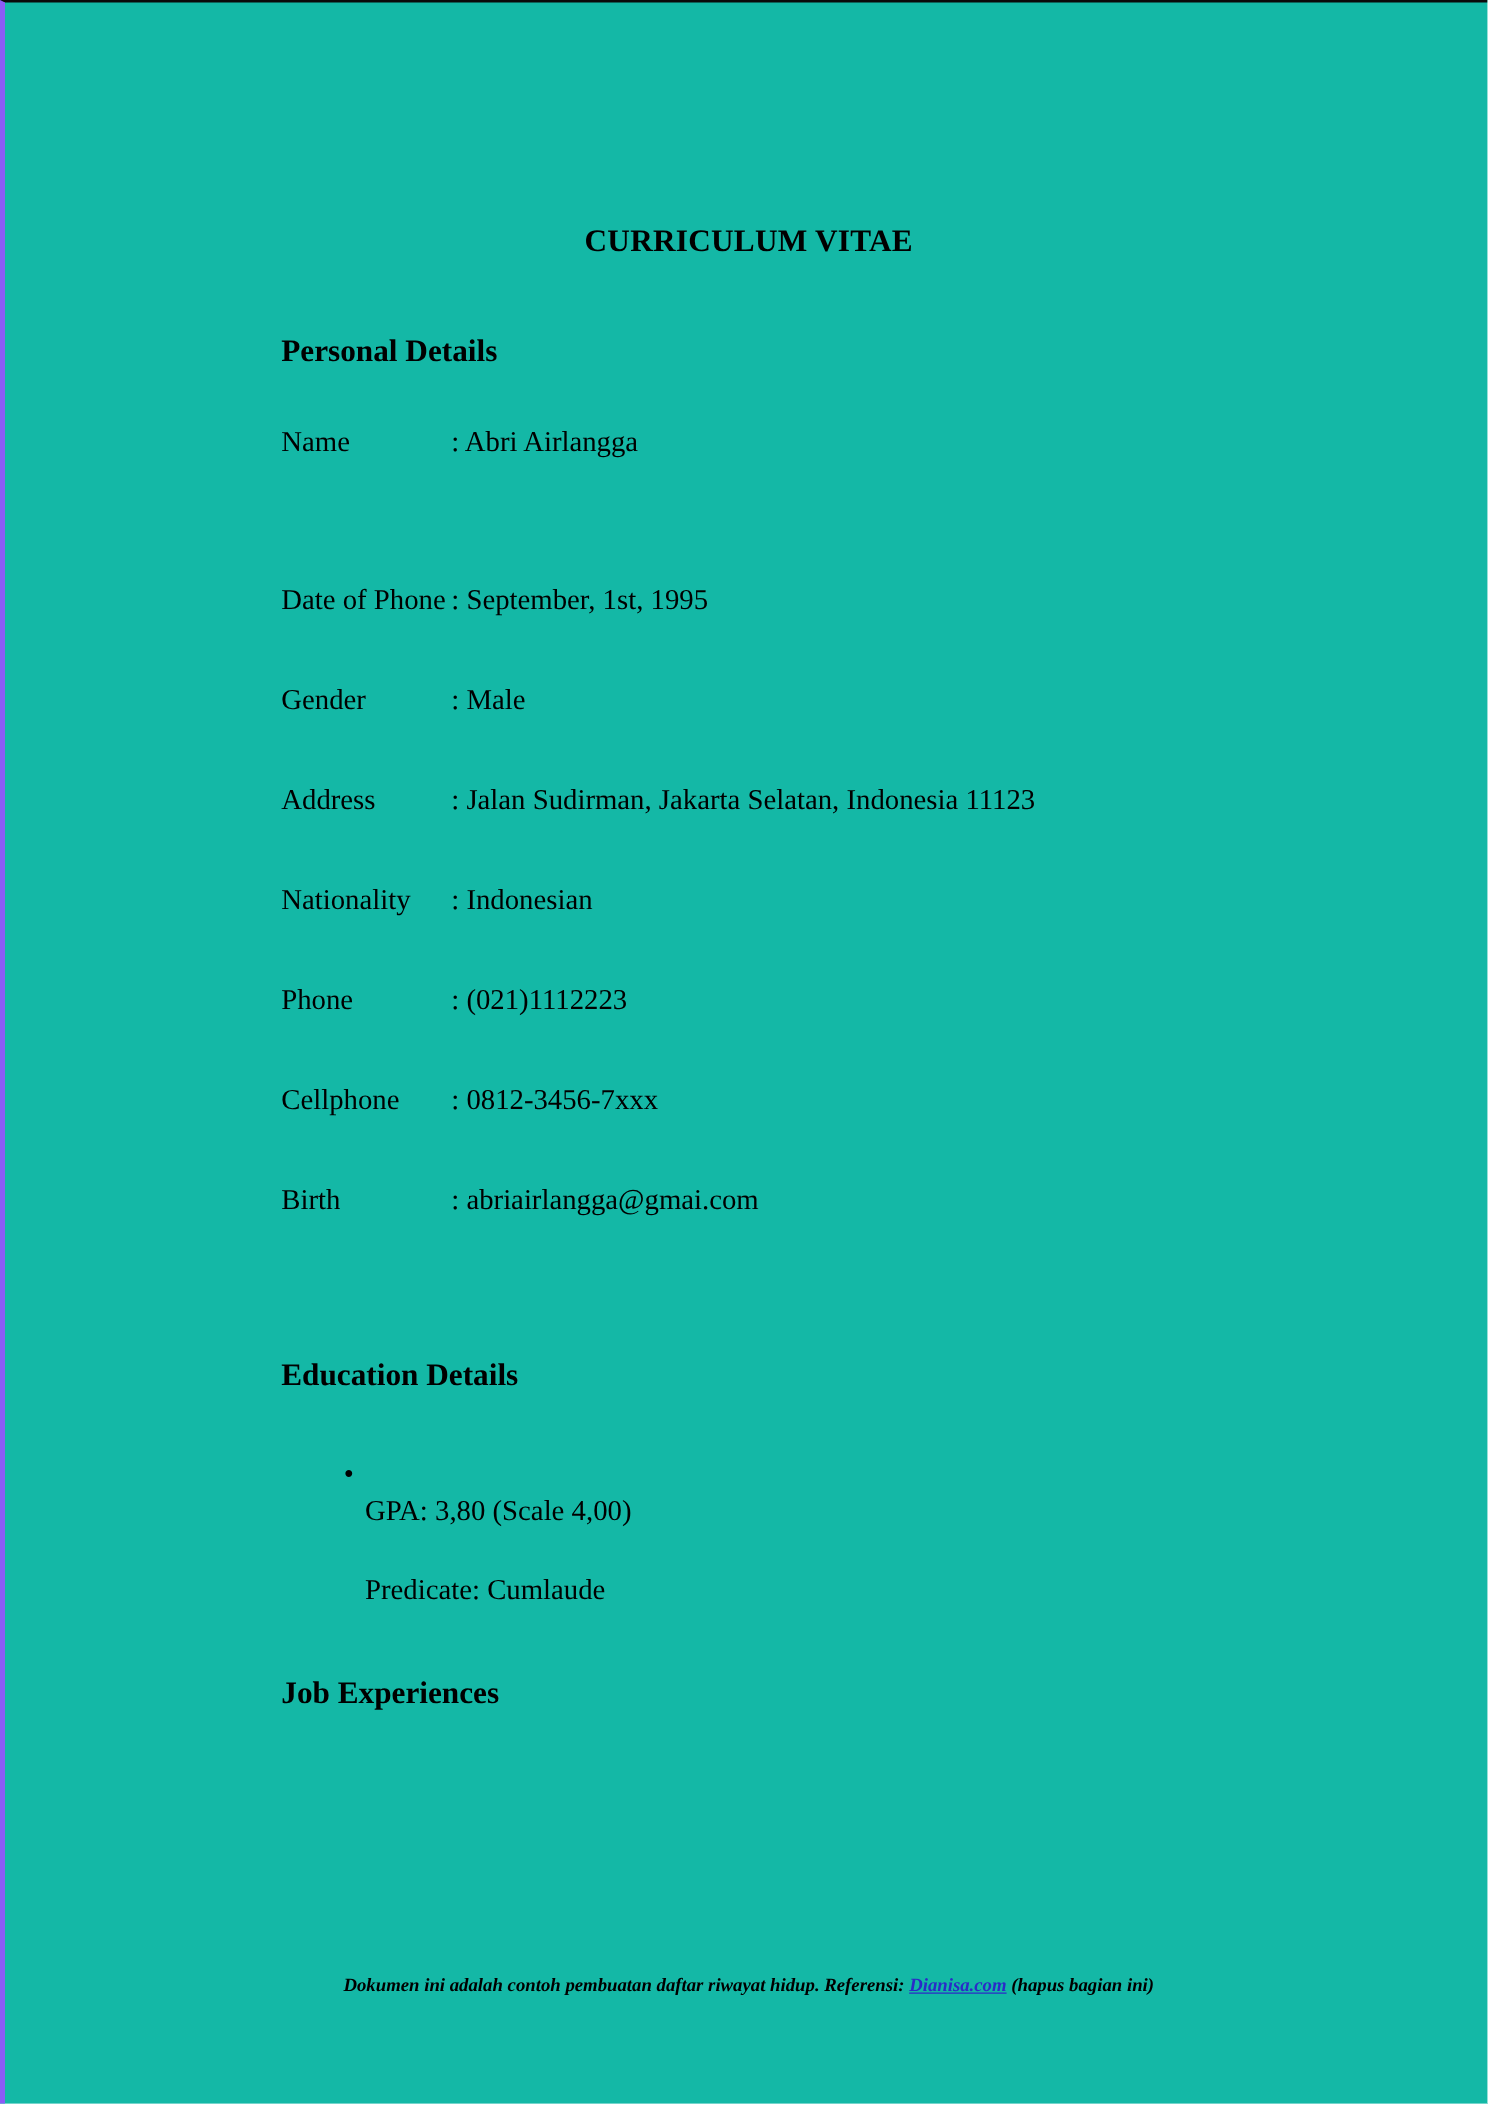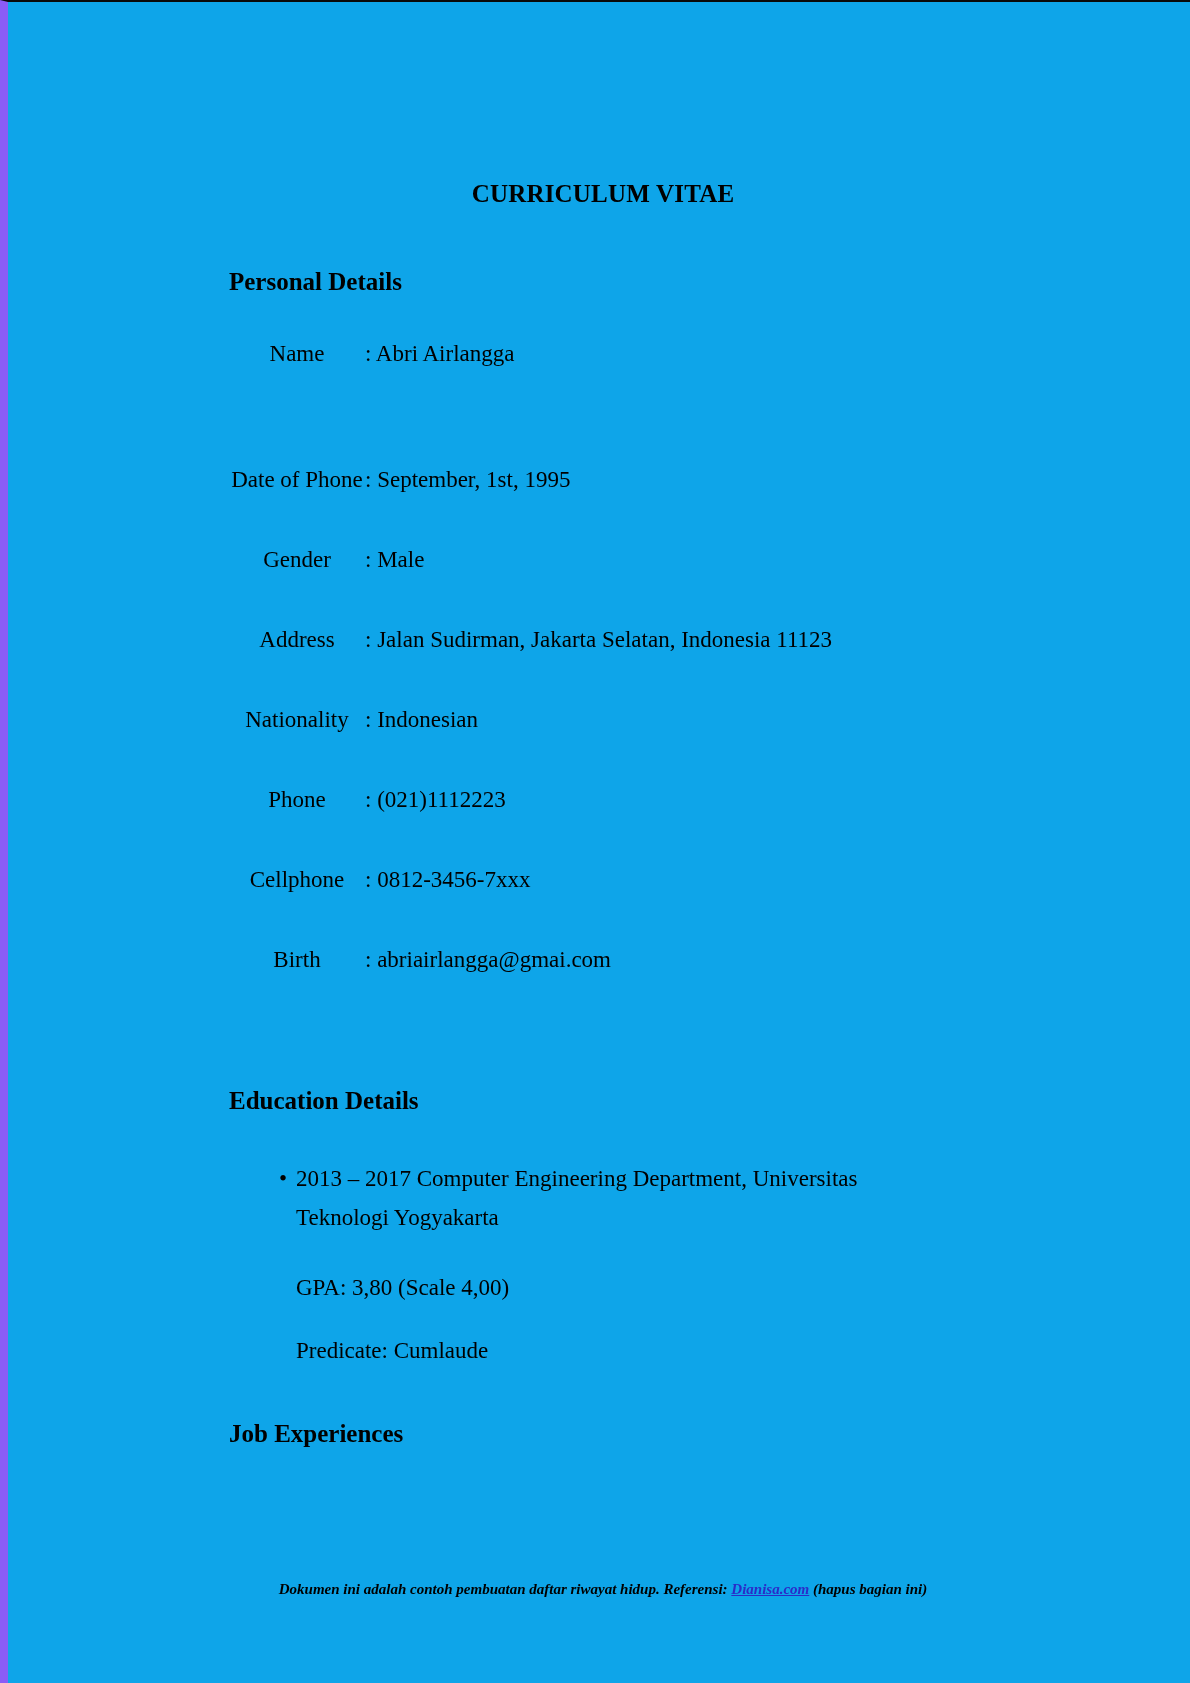--- a/index.html
+++ b/index.html
@@ -13,23 +13,23 @@
     position: relative;
     overflow: hidden;
     font-family: "Liberation Serif", "DejaVu Serif", serif;
     color: #000000;
   }
 
   
   .page {
     position: absolute;
     inset: 0;
-    background: #0ea5e9;
+    background: #14b8a6;
     border-top: 2px solid #0a0a0a;
-    border-left: 8px solid #8b5cf6;
+    border-left: 4px solid #8b5cf6;
     box-sizing: border-box;
   }
 
   .content {
     position: absolute;
     left: 0;
     top: 0;
     width: 1190px;
   }
 
@@ -69,21 +69,20 @@
     padding-left: 221px;
     font-size: 23px;
     line-height: 1.15;
     height: 80px;
   }
   .detail-row:first-child { padding-top: 46px; height: 126px; }
   .detail-label {
     width: 136px;
     flex: 0 0 136px;
     white-space: nowrap;
-    text-align: center;
   }
   .detail-value {
     white-space: nowrap;
   }
 
   
   .edu-list {
     margin: 0;
     padding: 0;
     list-style: none;
@@ -174,21 +173,20 @@
         <span class="detail-label">Birth</span>
         <span class="detail-value">: abriairlangga@gmai.com</span>
       </li>
     </ul>
 
     <h2 class="section-heading heading-education">Education Details</h2>
 
     <ul class="edu-list">
       <li class="edu-bullet-item">
         <span class="bullet">•</span>
-        <span>2013 – 2017 Computer Engineering Department, Universitas Teknologi Yogyakarta</span>
       </li>
     </ul>
 
     <div class="edu-sub">GPA: 3,80 (Scale 4,00)</div>
     <div class="edu-sub">Predicate: Cumlaude</div>
 
     <h2 class="section-heading heading-jobs">Job Experiences</h2>
 
   </div>
 

